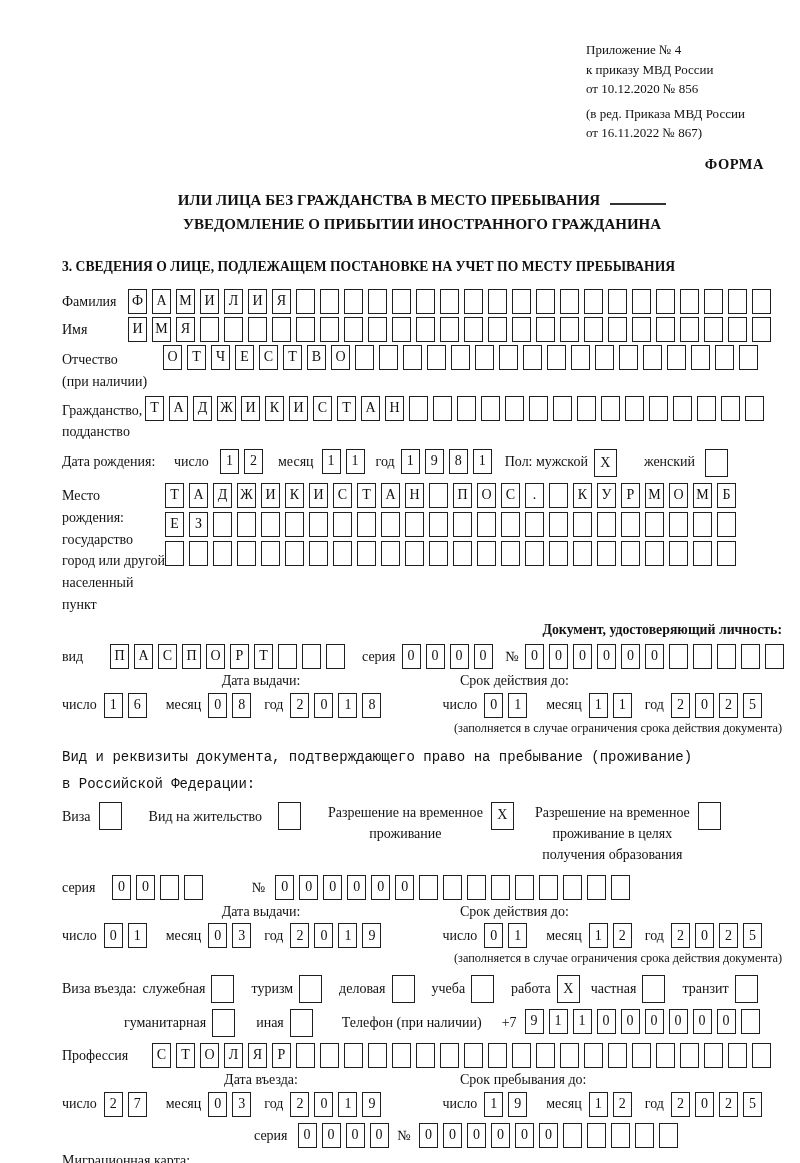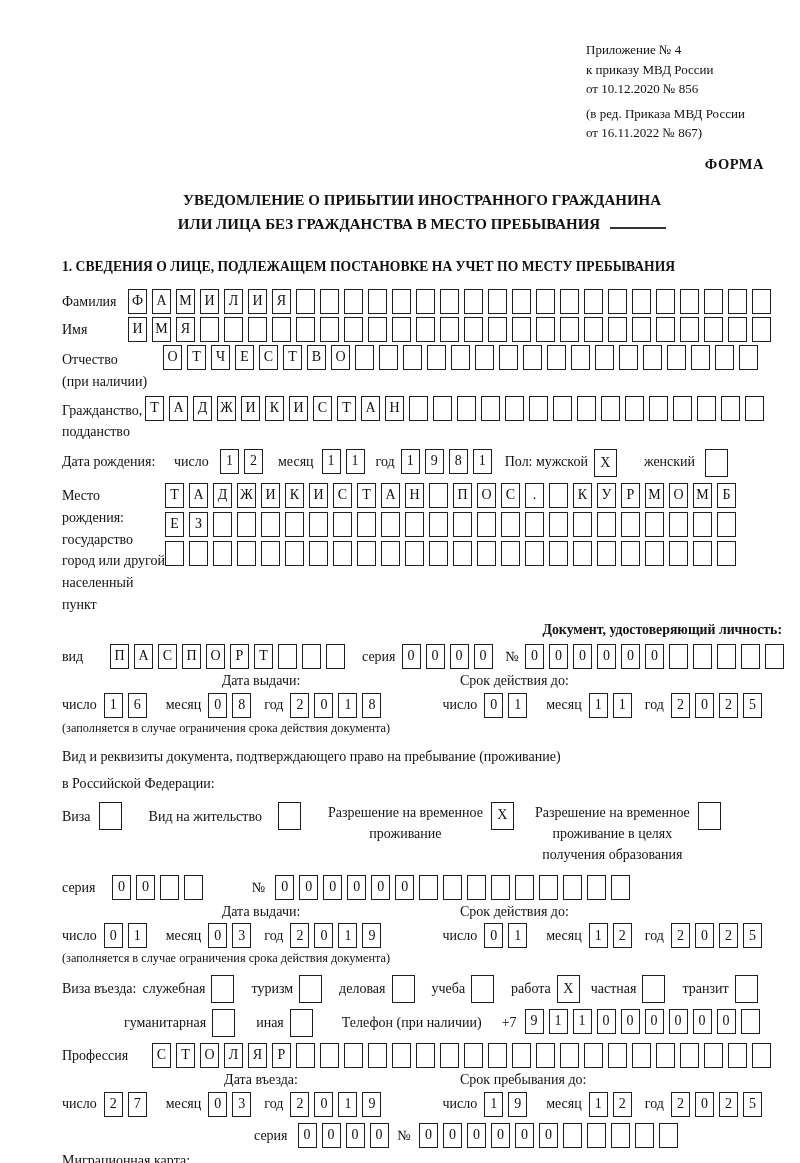--- a/index.html
+++ b/index.html
@@ -33,22 +33,22 @@
   .stackrows .row{margin-bottom:4px;}
   .doc-heading{text-align:right;font-weight:bold;font-size:13.8px;margin:6px 0 4px;}
   .datetitles{display:flex;font-size:14px;margin-top:3px;}
   .dt-left{width:398px;text-align:center;}
   .dt-right{flex:1;}
   .dategrp{display:flex;align-items:center;flex:0 0 auto;}
   .dategrp .word{margin:0 7px 0 0;}
   .dategrp .m14{margin-left:14px;}
   .daterow{display:flex;align-items:center;margin-top:2px;}
   .daterow .right{margin-left:56px;}
-  .noteR{font-size:12.3px;margin:2px 0 8px;}
-  .para{margin-top:6px;line-height:1.9;}
+  .noteR{text-align:right;font-size:12.3px;margin:2px 0 8px;}
+  .para{margin-top:6px;line-height:1.9;font-family:Liberation Mono, monospace;}
   .types{display:flex;align-items:flex-start;margin-top:4px;}
   .types .stack{text-align:center;line-height:1.5;}
   .types .cells{margin:0 8px 0 8px;padding-top:0;}
   .purpose .pw{margin-right:6px;padding-top:5px;}
   .purpose .cells{margin-right:12px;}
   .mt6{margin-top:6px;} .mt10{margin-top:10px;}
   .phone-prefix{padding-top:5px;margin:0 8px 0 14px;}
 </style>
 </head>
 <body>
@@ -60,25 +60,25 @@
     <div>к приказу МВД России</div>
     <div>от 10.12.2020 № 856</div>
     <div class="gap"></div>
     <div>(в ред. Приказа МВД России</div>
     <div>от 16.11.2022 № 867)</div>
   </div>
 
   <div class="forma">ФОРМА</div>
 
   <div class="title">
+    <div><span>ИЛИ ЛИЦА БЕЗ ГРАЖДАНСТВА В МЕСТО ПРЕБЫВАНИЯ</span><span class="t-underline"></span></div>
     <div>УВЕДОМЛЕНИЕ О ПРИБЫТИИ ИНОСТРАННОГО ГРАЖДАНИНА</div>
-    <div><span>ИЛИ ЛИЦА БЕЗ ГРАЖДАНСТВА В МЕСТО ПРЕБЫВАНИЯ</span><span class="t-underline"></span></div>
   </div>
 
-  <div class="sec-heading">1. СВЕДЕНИЯ О ЛИЦЕ, ПОДЛЕЖАЩЕМ ПОСТАНОВКЕ НА УЧЕТ ПО МЕСТУ ПРЕБЫВАНИЯ</div>
+  <div class="sec-heading">3. СВЕДЕНИЯ О ЛИЦЕ, ПОДЛЕЖАЩЕМ ПОСТАНОВКЕ НА УЧЕТ ПО МЕСТУ ПРЕБЫВАНИЯ</div>
 
   <div class="rows">
 
     <div class="row">
       <div class="lbl w66">Фамилия</div>
       <div class="cells">
           <span class="cell">Ф</span>
           <span class="cell">А</span>
           <span class="cell">М</span>
           <span class="cell">И</span>

